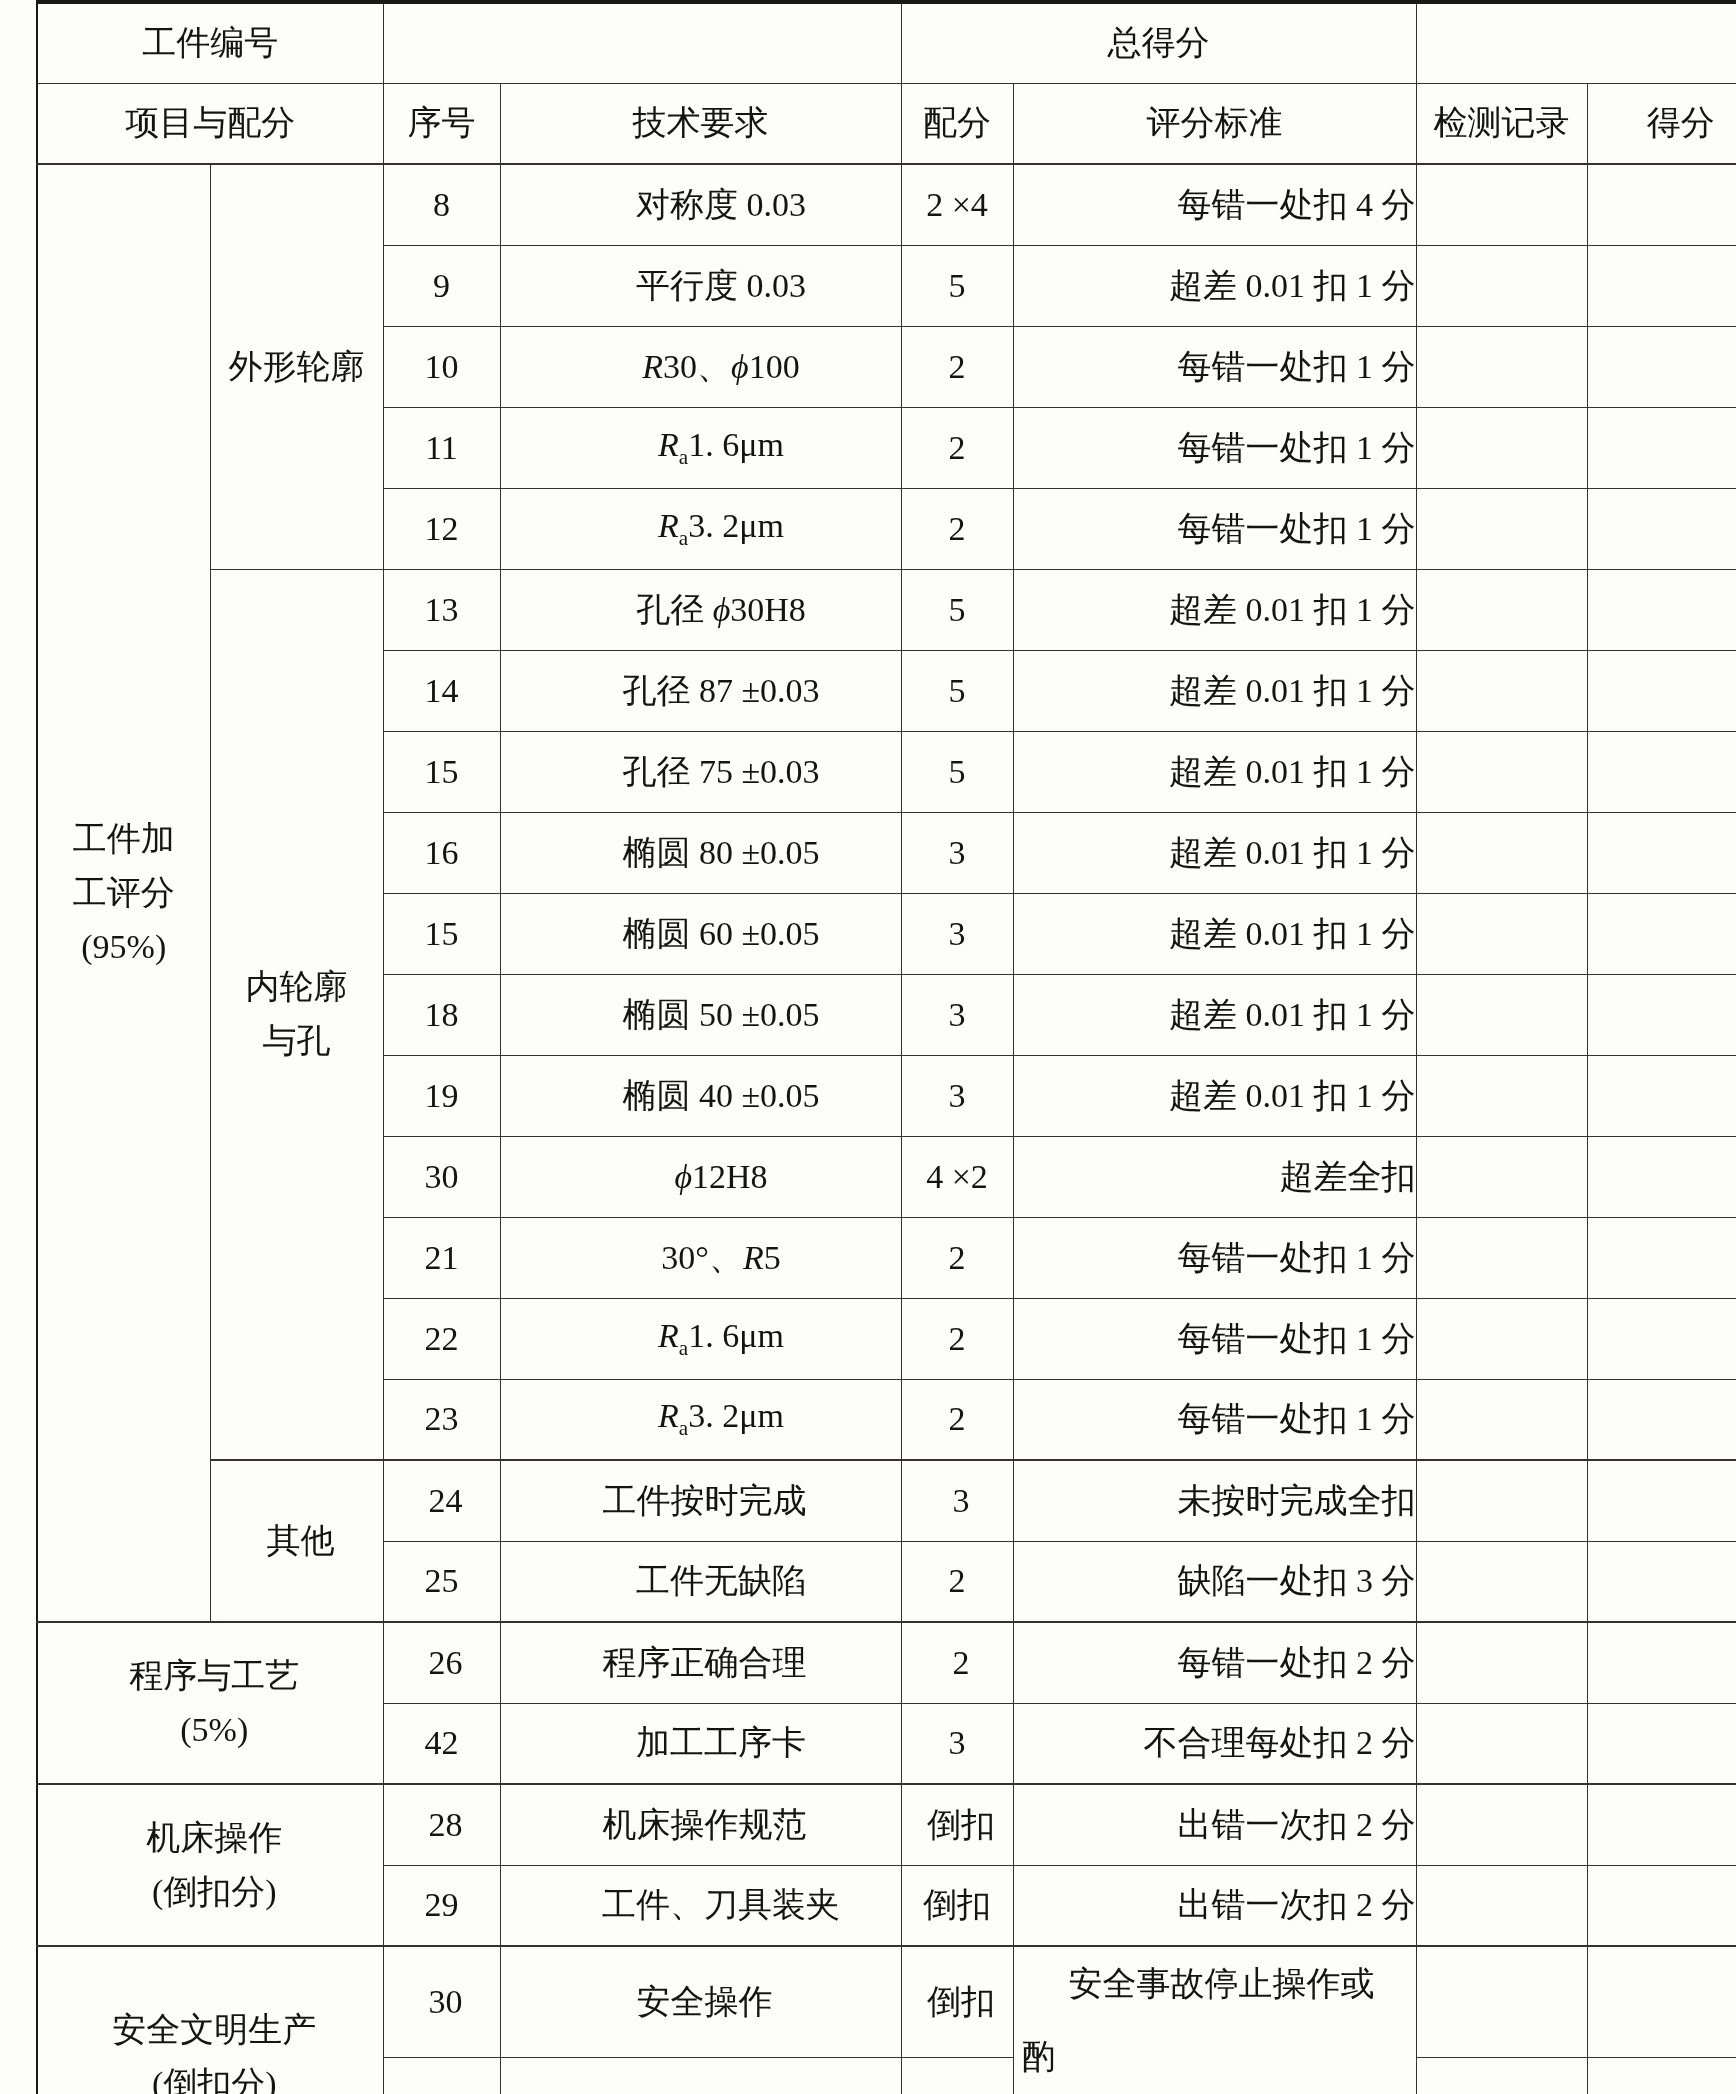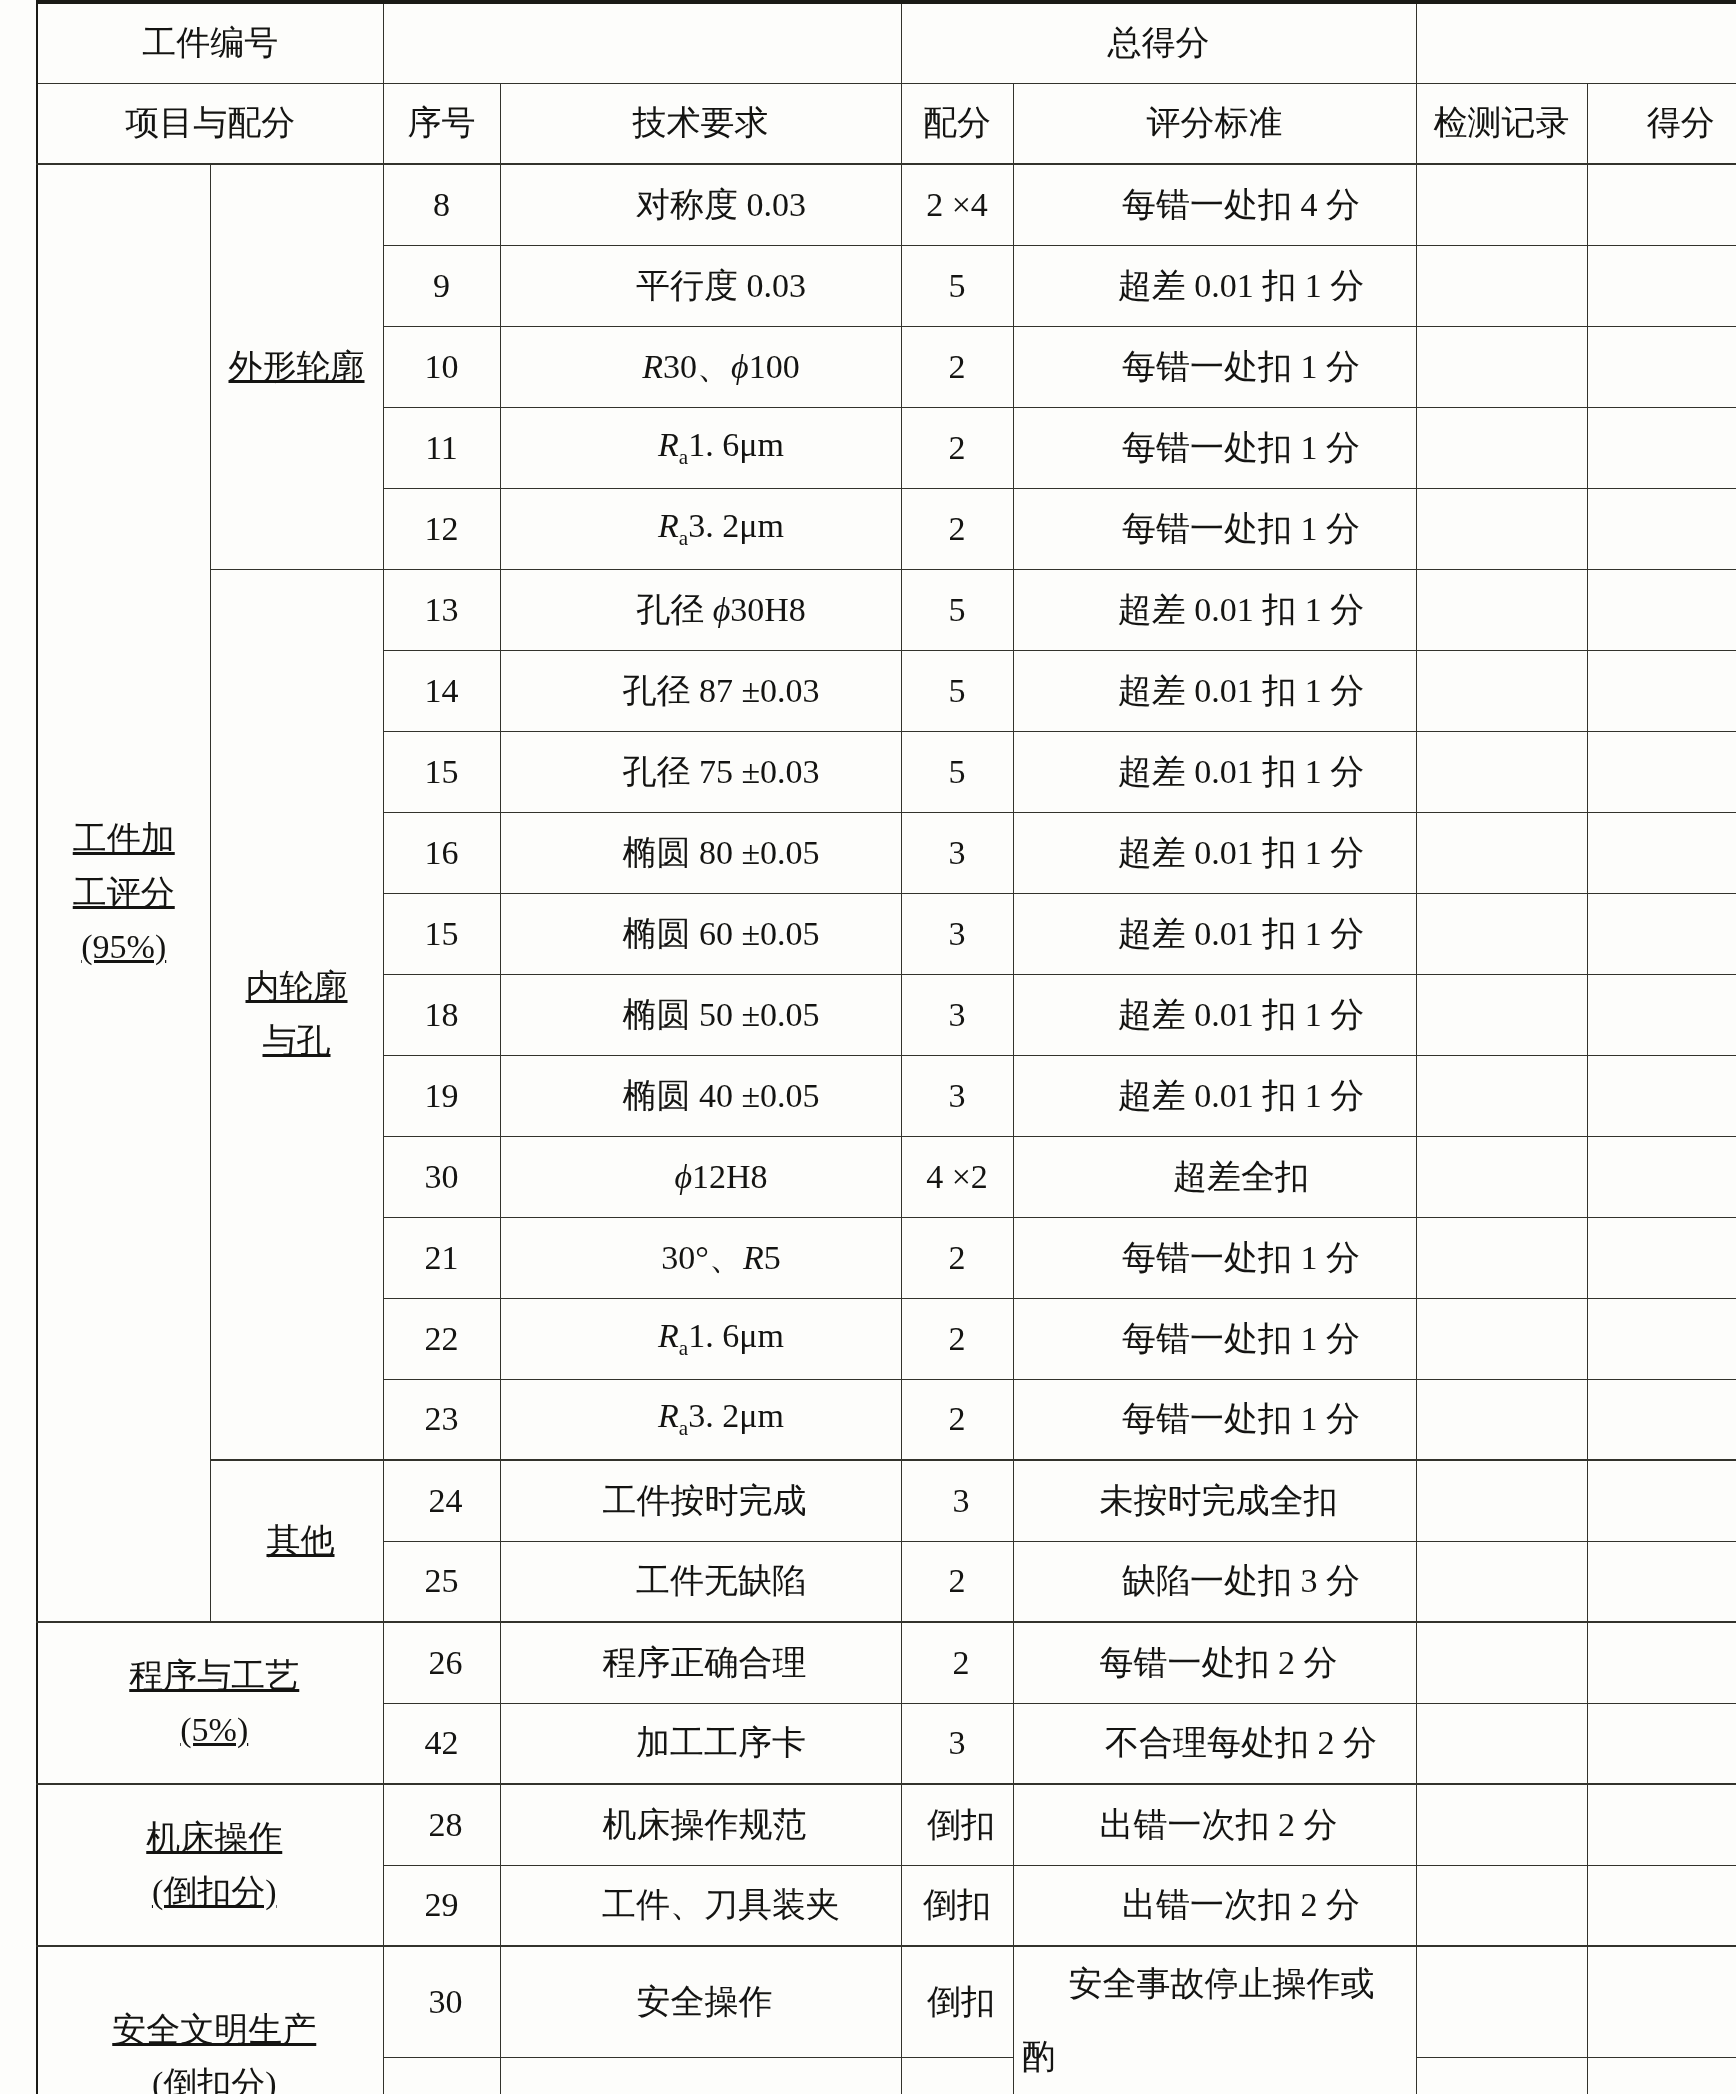--- a/index.html
+++ b/index.html
@@ -19,23 +19,23 @@
     border:1.9px solid #33332c;
     text-align:center;
     vertical-align:middle;
     font-size:34px;
     padding:0;
     overflow:hidden;
   }
   tr{height:81px;}
   tr.hdr2 td{border-bottom-width:2.9px;}
   tr.sec td{border-top-width:2.9px;padding-left:8px;}
-  td.grp{white-space:pre-line;line-height:54px;text-decoration:underline;}
+  td.grp{white-space:pre-line;line-height:54px;}
   td.tech{text-align:center;padding-left:41px;}
-  td.crit{text-align:center;padding-left:53px;}
+  td.crit{text-align:right;padding-left:53px;}
   td.crit-merged{
     text-align:left;
     padding:0 13.6px 0 11.6px;
     text-indent:47px;
     line-height:73px;
   }
   sub{font-size:0.62em;}
   i{font-style:italic;}
 </style>
 </head>

